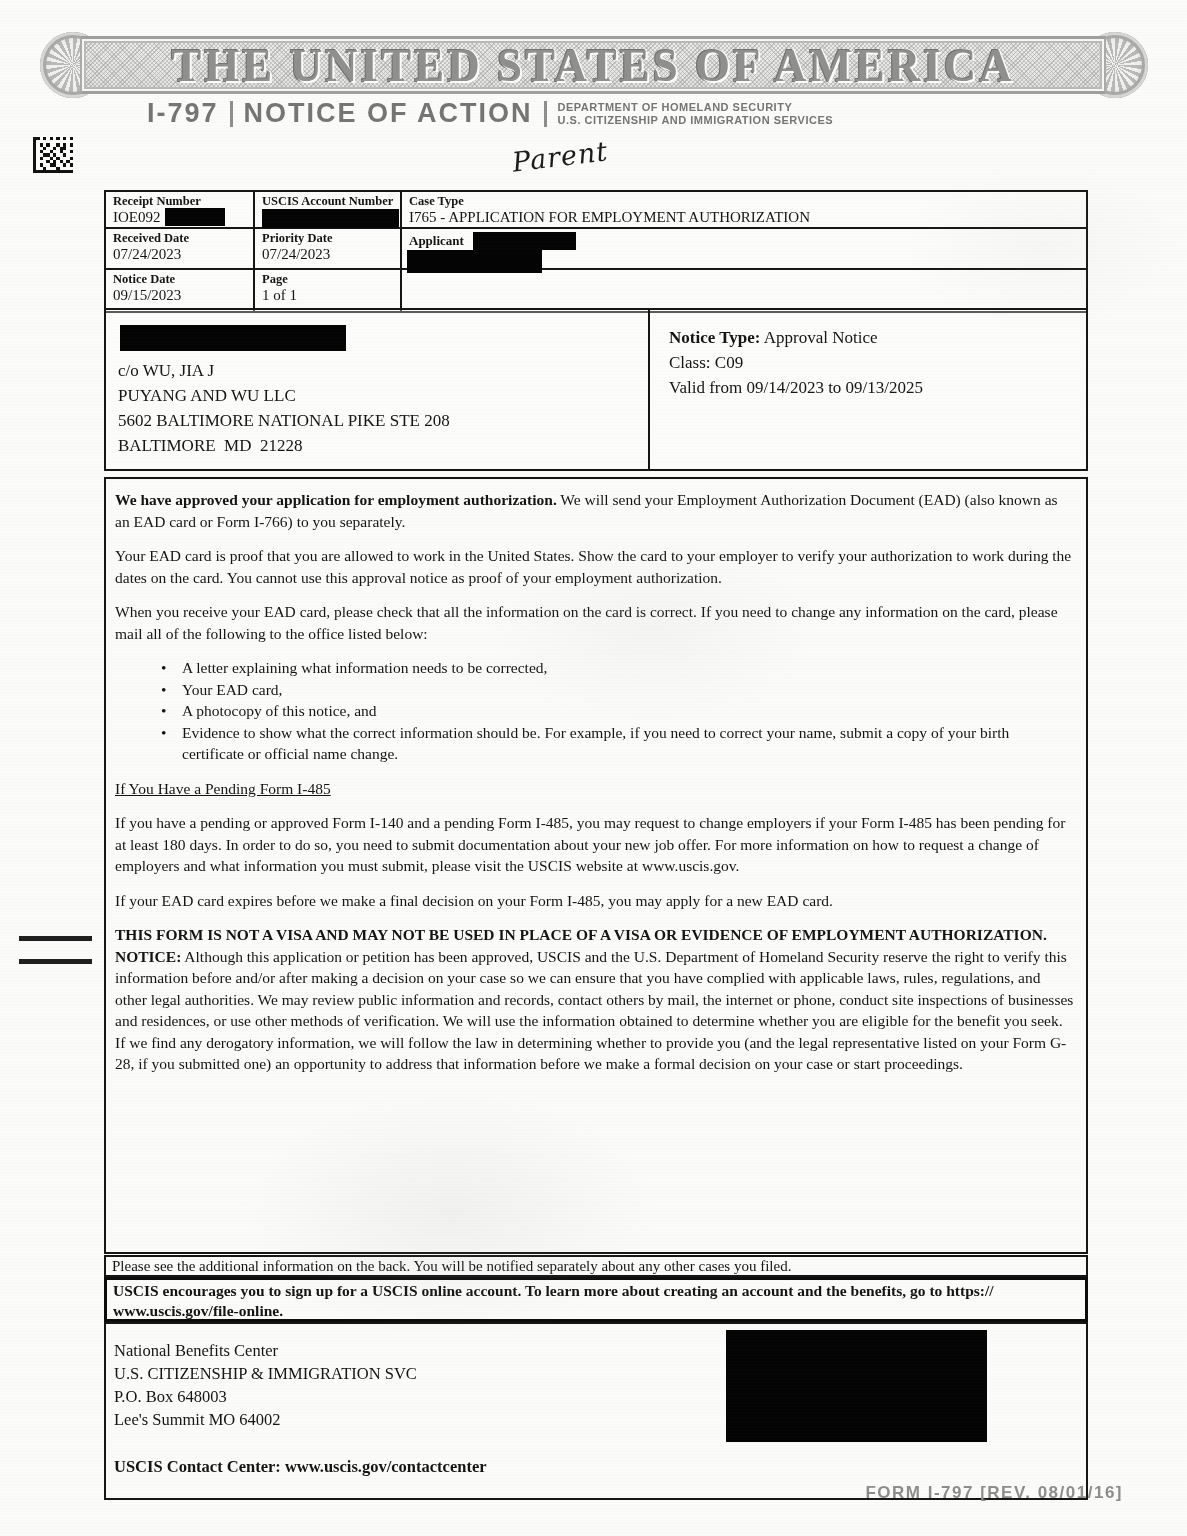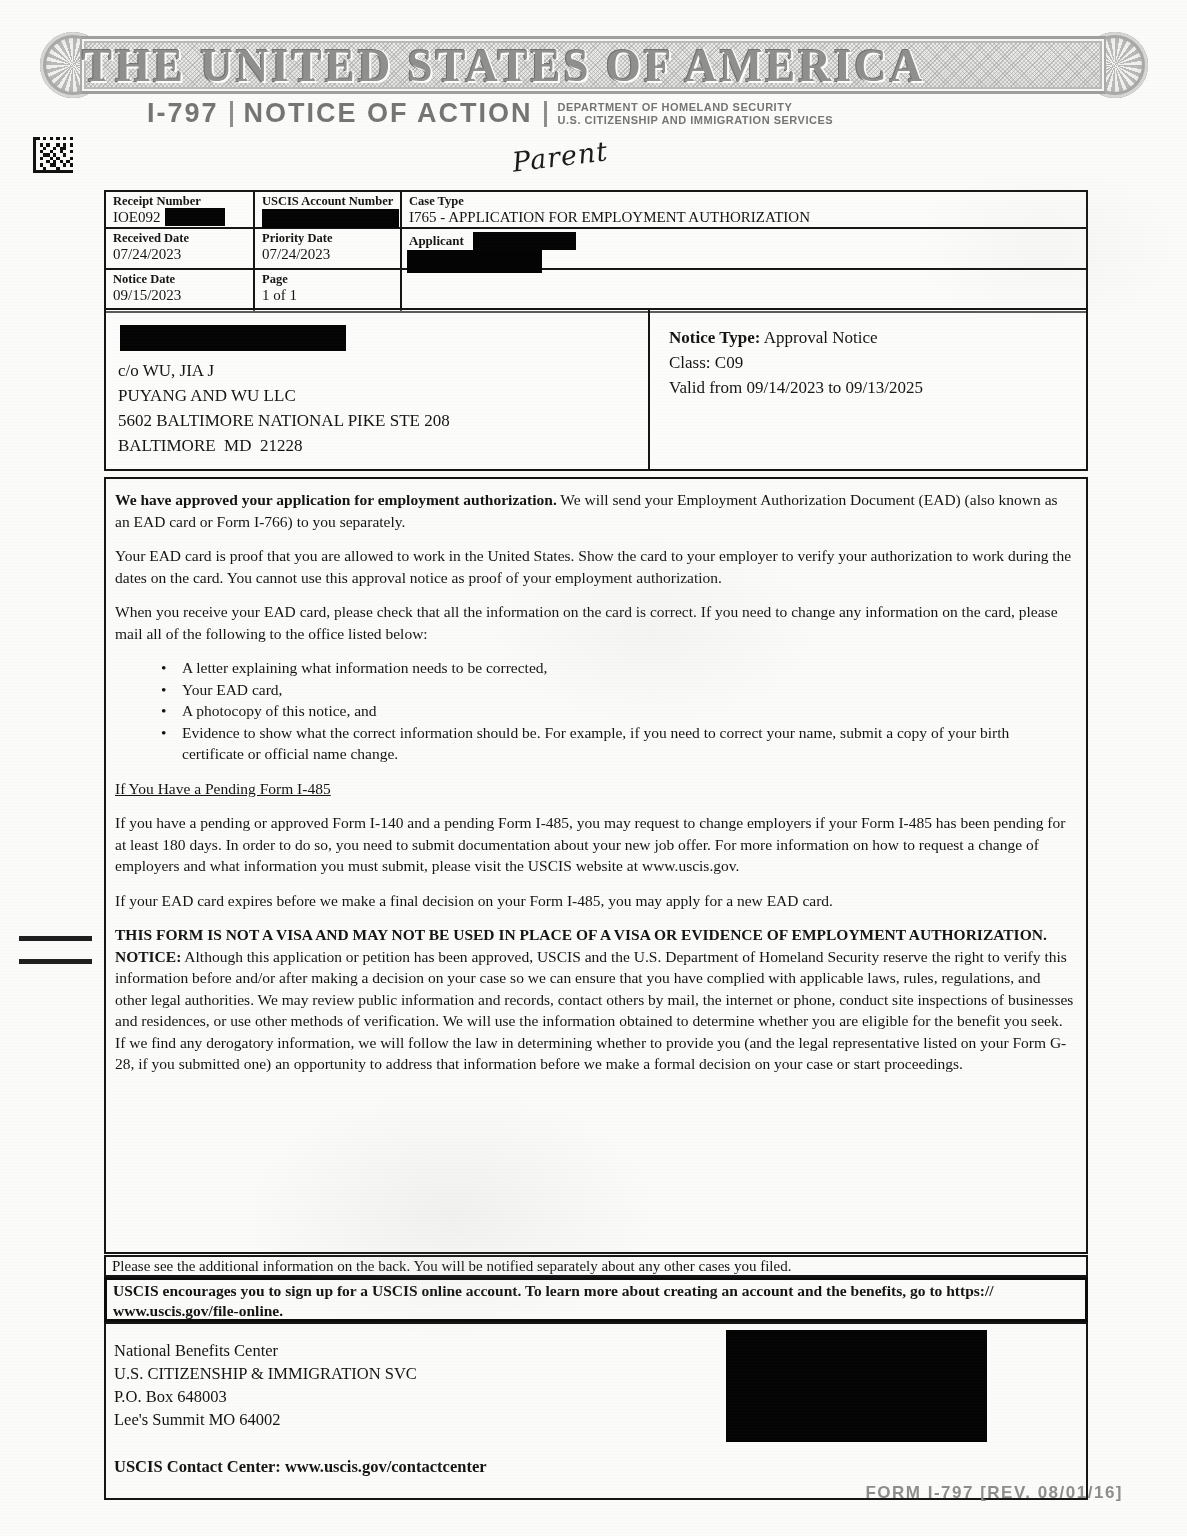--- a/index.html
+++ b/index.html
@@ -31,21 +31,21 @@
   .rosette.right { left:1082px; }
   .banner-band {
     position:absolute; left:80px; top:36px; width:1026px; height:58px; z-index:2;
     border-top:3px solid #9f9f9d; border-bottom:3px solid #9f9f9d;
     border-left:2px solid #aaaaa8; border-right:2px solid #aaaaa8;
     background:
       repeating-linear-gradient(135deg, rgba(160,160,158,.55) 0 1px, transparent 1px 3px),
       repeating-linear-gradient(45deg, rgba(160,160,158,.45) 0 1px, transparent 1px 3px),
       linear-gradient(#ececea,#e2e2e0);
     box-shadow: inset 0 0 0 2px #f6f6f4, inset 0 0 0 4px #b9b9b7;
-    display:flex; align-items:center; justify-content:flex-start;
+    display:flex; align-items:center; justify-content:center;
   }
   .banner-title {
     font-family:"Liberation Serif", serif; font-weight:bold;
     font-size:45px; letter-spacing:3px; line-height:50px; white-space:nowrap;
     color:#8f8f8d;
     text-shadow: 2px 2px 0 #fbfbf9, -1px -1px 0 #737371, 1px -1px 0 #fbfbf9, -1px 1px 0 #737371;
     transform:scaleY(1.04);
   }
   
   .subtitle {

